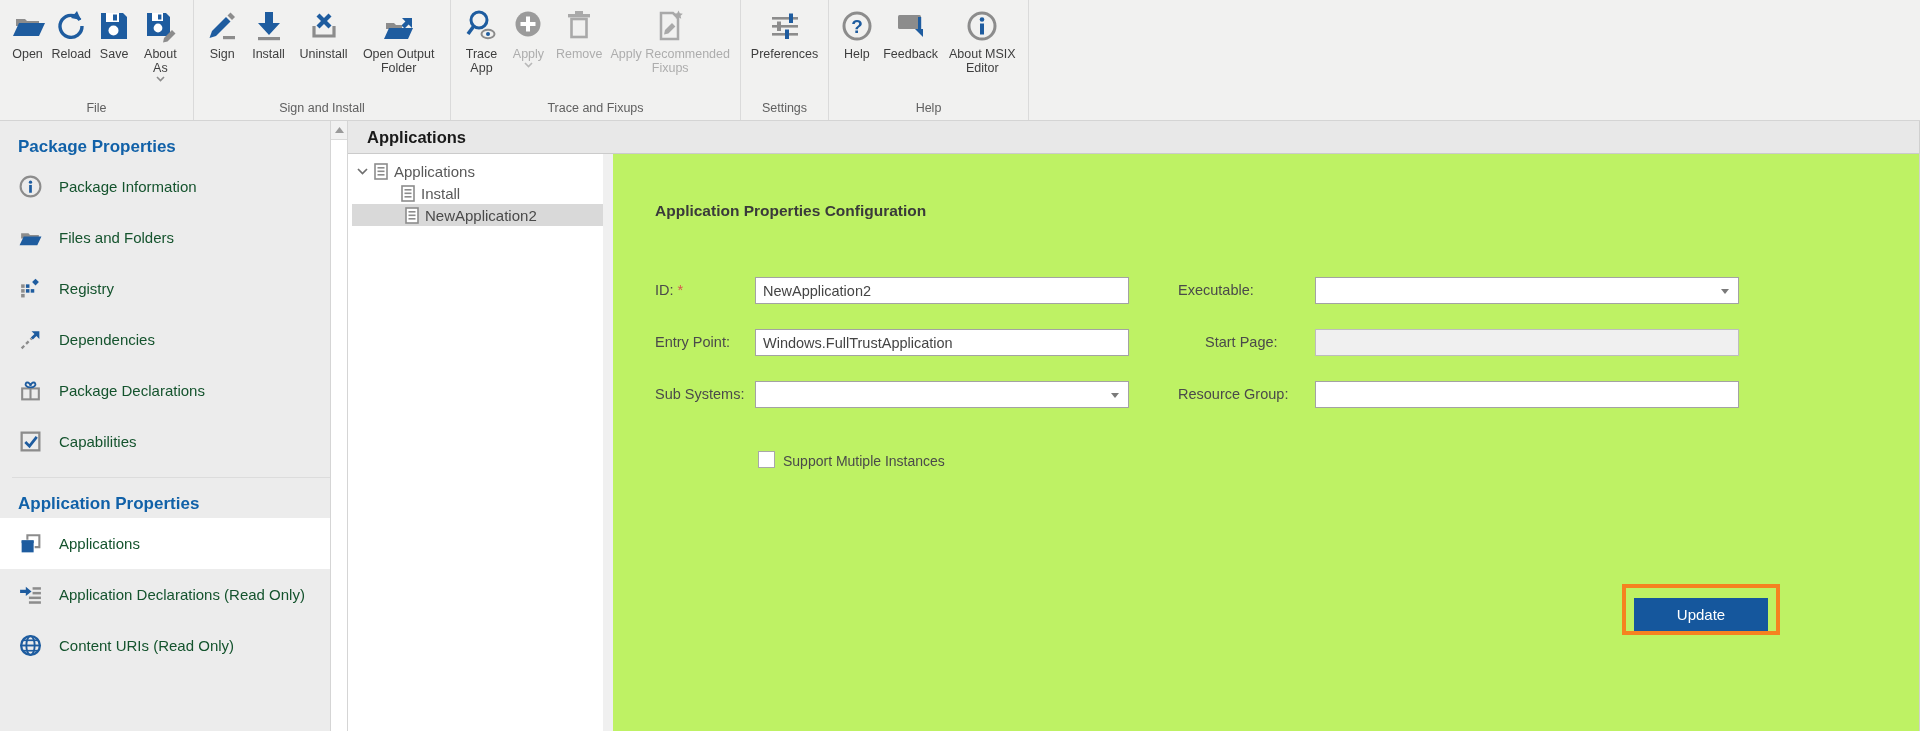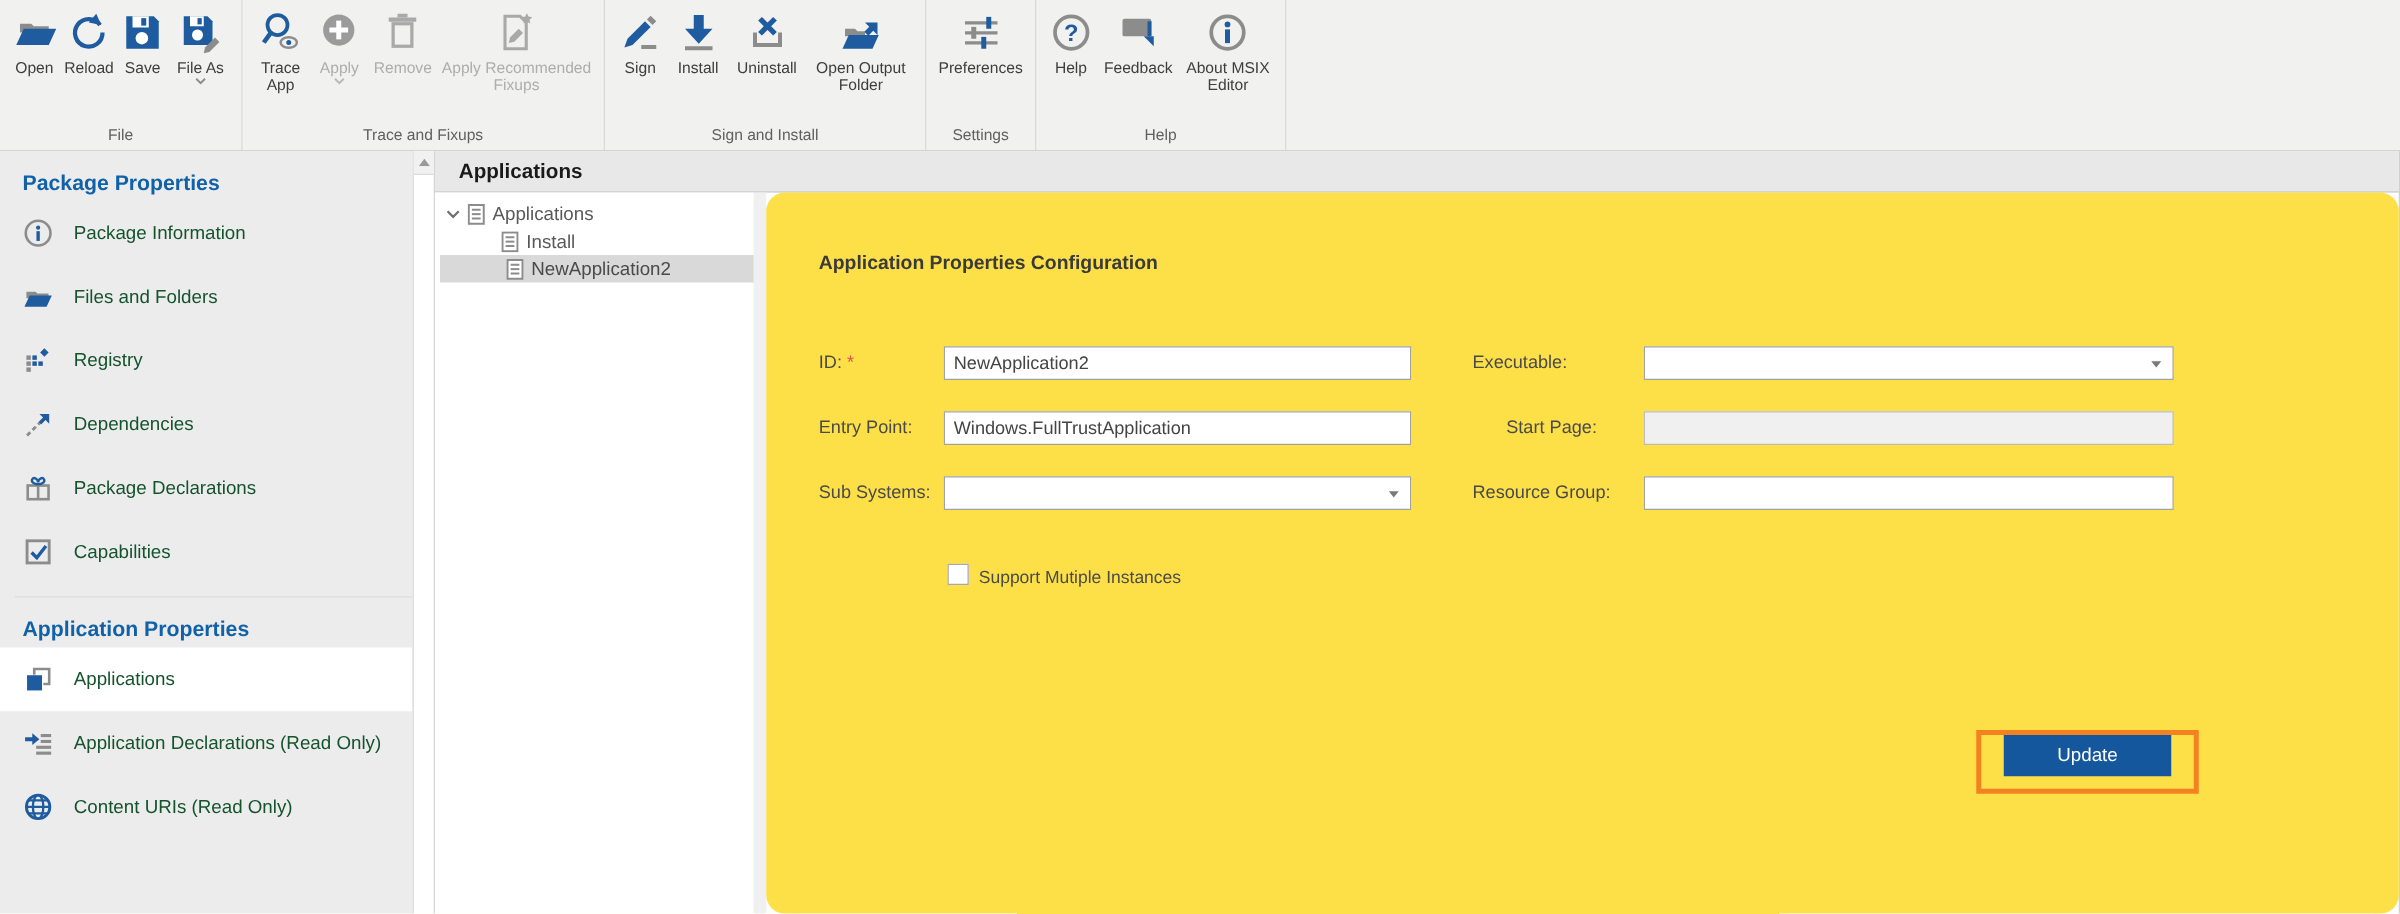--- a/index.html
+++ b/index.html
@@ -44,31 +44,31 @@
   .treepanel { width:255px; flex:none; background:#fff; padding-top:6px; }
   .trow { height:22px; display:flex; align-items:center; gap:6px; font-size:15px; color:#595959; cursor:pointer; }
   .trow.root { padding-left:9px; }
   .trow.child { padding-left:53px; }
   .trow.selected { background:#d9d9d9; margin-left:4px; color:#4a4a4a; }
   .trow svg { flex:none; }
 
   .splitter { width:10px; flex:none; background:#f0f0f0; cursor:col-resize; }
 
   
-  .formpanel { position:relative; flex:1; background:#fde047;border-radius:15px; }
+  .formpanel { position:relative; flex:1; background:#bef264; }
   .ftitle { position:absolute; left:42px; top:48px; font-size:15.5px; font-weight:bold; color:#3a3a3a; }
   .flabel { position:absolute; height:27px; line-height:27px; font-size:14.5px; color:#4a4a4a; white-space:nowrap;text-align:right; }
   .req { color:#d9534f; }
   .finput { position:absolute; height:27px; border:1px solid #a3a3a3; background:#fff; font-family:"Liberation Sans",sans-serif; font-size:14.5px; color:#444; padding:0 7px; outline:none; }
   .finput:disabled { background:#f0f0f0; border-color:#bdbdbd; }
   .combo { position:absolute; height:27px; border:1px solid #a3a3a3; background:#fff; }
   .combo .arrow { position:absolute; right:9px; top:11px; width:0; height:0; border-left:4px solid transparent; border-right:4px solid transparent; border-top:5px solid #7a7a7a; }
   .checkbox { position:absolute; width:17px; height:17px; border:1px solid #a8a8a8; background:#fff; cursor:pointer; }
   .cblabel { position:absolute; font-size:14px; color:#4a4a4a; }
-  .update-hl { position:absolute; left:968px; top:430px; width:178px; height:51px; border:4px solid #f58220; display:flex; align-items:flex-start; justify-content:center; }
+  .update-hl { position:absolute; left:1009px; top:430px; width:158px; height:51px; border:4px solid #f58220; display:flex; align-items:flex-end; justify-content:center; }
   .update-btn { width:134px; height:33px; background:#15579d; color:#fff; border:none; font-family:"Liberation Sans",sans-serif; font-size:15px; cursor:pointer; }
 </style>
 </head>
 <body>
 
 <div class="app">
 
   <div class="ribbon">
 
     <div class="rgroup" style="width:194px">
@@ -97,69 +97,27 @@
           <span class="lbl">Save</span>
         </div>
         <div class="rbtn" style="width:58px">
           <svg class="ric" viewBox="0 0 34 34">
               <path fill="#1e5c9f" d="M4 4h19l4 4v19H4z"></path>
               <rect x="9" y="4" width="11" height="8" fill="#fff"></rect>
               <rect x="15" y="5.5" width="3.4" height="5" fill="#1e5c9f"></rect>
               <circle cx="15" cy="19" r="4.4" fill="#fff"></circle>
               <path fill="#8c8c8c" d="M21 29l8-8 3.5 3.5-8 8-4.5 1z"></path>
             </svg>
-          <span class="lbl">File As</span>
+          <span class="lbl">About As</span>
           <svg class="chev" width="9" height="6" viewBox="0 0 9 6">
               <polyline points="1,1 4.5,4.5 8,1" fill="none" stroke="#8c8c8c" stroke-width="1.6"></polyline>
             </svg>
         </div>
       </div>
       <div class="rglabel">File</div>
-    </div>
-
-    <div class="rgroup" style="width:290px">
-      <div class="rrow">
-        <div class="rbtn" style="width:48px">
-          <svg class="ric" viewBox="0 0 34 34">
-              <circle cx="15" cy="11" r="8" fill="none" stroke="#1e5c9f" stroke-width="3"></circle>
-              <line x1="9.5" y1="17.5" x2="4" y2="25" stroke="#1e5c9f" stroke-width="3.6"></line>
-              <ellipse cx="24" cy="25" rx="6.5" ry="4.2" fill="none" stroke="#8c8c8c" stroke-width="2"></ellipse>
-              <circle cx="24" cy="25" r="2" fill="#1e5c9f"></circle>
-            </svg>
-          <span class="lbl">Trace App</span>
-        </div>
-        <div class="rbtn disabled" style="width:46px">
-          <svg class="ric" viewBox="0 0 34 34">
-              <circle cx="17" cy="15" r="12.5" fill="#9b9b9b"></circle>
-              <rect x="15" y="7.5" width="4" height="15" fill="#fff"></rect>
-              <rect x="9.5" y="13" width="15" height="4" fill="#fff"></rect>
-            </svg>
-          <span class="lbl">Apply</span>
-          <svg class="chev" width="9" height="6" viewBox="0 0 9 6">
-              <polyline points="1,1 4.5,4.5 8,1" fill="none" stroke="#b8b8b8" stroke-width="1.6"></polyline>
-            </svg>
-        </div>
-        <div class="rbtn disabled" style="width:56px">
-          <svg class="ric" viewBox="0 0 34 34">
-              <rect x="9.5" y="10" width="15" height="18" fill="none" stroke="#a9a9a9" stroke-width="2.6"></rect>
-              <rect x="6" y="5" width="22" height="3.4" fill="#a9a9a9"></rect>
-              <rect x="13" y="2" width="8" height="3" fill="#a9a9a9"></rect>
-            </svg>
-          <span class="lbl">Remove</span>
-        </div>
-        <div class="rbtn disabled" style="width:132px">
-          <svg class="ric" viewBox="0 0 34 34">
-              <path fill="none" stroke="#a9a9a9" stroke-width="2.5" d="M8 4h12l5 5v21H8z"></path>
-              <path fill="#a9a9a9" d="M12 21l7-7 3.4 3.4-7 7-4.4 1z"></path>
-              <path fill="#a9a9a9" d="M25.5 1.5l1.3 2.7 3 .5-2.2 2.1.6 3-2.7-1.5-2.7 1.5.6-3-2.2-2.1 3-.5z"></path>
-            </svg>
-          <span class="lbl">Apply Recommended Fixups</span>
-        </div>
-      </div>
-      <div class="rglabel">Trace and Fixups</div>
     </div>
 
     <div class="rgroup" style="width:257px">
       <div class="rrow">
         <div class="rbtn" style="width:42px">
           <svg class="ric" viewBox="0 0 34 34">
               <path fill="#1e5c9f" d="M7 22L21 8l4.5 4.5L11 27l-6.5 2z"></path>
               <path fill="#8c8c8c" d="M22.5 6.5l3-3 4.5 4.5-3 3z"></path>
               <rect x="18" y="27" width="12" height="3.2" fill="#8c8c8c"></rect>
             </svg>
@@ -185,20 +143,62 @@
         <div class="rbtn" style="width:90px">
           <svg class="ric" viewBox="0 0 34 34">
               <path fill="#1e5c9f" d="M20 9h10v10l-3.4-3.4-4 4-3.2-3.2 4-4z"></path>
               <path fill="#8c8c8c" d="M4 14h8l2 2h6v4H4z"></path>
               <path fill="#1e5c9f" d="M2 30l5-11h24l-5 11z"></path>
             </svg>
           <span class="lbl">Open Output Folder</span>
         </div>
       </div>
       <div class="rglabel">Sign and Install</div>
+    </div>
+
+    <div class="rgroup" style="width:290px">
+      <div class="rrow">
+        <div class="rbtn" style="width:48px">
+          <svg class="ric" viewBox="0 0 34 34">
+              <circle cx="15" cy="11" r="8" fill="none" stroke="#1e5c9f" stroke-width="3"></circle>
+              <line x1="9.5" y1="17.5" x2="4" y2="25" stroke="#1e5c9f" stroke-width="3.6"></line>
+              <ellipse cx="24" cy="25" rx="6.5" ry="4.2" fill="none" stroke="#8c8c8c" stroke-width="2"></ellipse>
+              <circle cx="24" cy="25" r="2" fill="#1e5c9f"></circle>
+            </svg>
+          <span class="lbl">Trace App</span>
+        </div>
+        <div class="rbtn disabled" style="width:46px">
+          <svg class="ric" viewBox="0 0 34 34">
+              <circle cx="17" cy="15" r="12.5" fill="#9b9b9b"></circle>
+              <rect x="15" y="7.5" width="4" height="15" fill="#fff"></rect>
+              <rect x="9.5" y="13" width="15" height="4" fill="#fff"></rect>
+            </svg>
+          <span class="lbl">Apply</span>
+          <svg class="chev" width="9" height="6" viewBox="0 0 9 6">
+              <polyline points="1,1 4.5,4.5 8,1" fill="none" stroke="#b8b8b8" stroke-width="1.6"></polyline>
+            </svg>
+        </div>
+        <div class="rbtn disabled" style="width:56px">
+          <svg class="ric" viewBox="0 0 34 34">
+              <rect x="9.5" y="10" width="15" height="18" fill="none" stroke="#a9a9a9" stroke-width="2.6"></rect>
+              <rect x="6" y="5" width="22" height="3.4" fill="#a9a9a9"></rect>
+              <rect x="13" y="2" width="8" height="3" fill="#a9a9a9"></rect>
+            </svg>
+          <span class="lbl">Remove</span>
+        </div>
+        <div class="rbtn disabled" style="width:132px">
+          <svg class="ric" viewBox="0 0 34 34">
+              <path fill="none" stroke="#a9a9a9" stroke-width="2.5" d="M8 4h12l5 5v21H8z"></path>
+              <path fill="#a9a9a9" d="M12 21l7-7 3.4 3.4-7 7-4.4 1z"></path>
+              <path fill="#a9a9a9" d="M25.5 1.5l1.3 2.7 3 .5-2.2 2.1.6 3-2.7-1.5-2.7 1.5.6-3-2.2-2.1 3-.5z"></path>
+            </svg>
+          <span class="lbl">Apply Recommended Fixups</span>
+        </div>
+      </div>
+      <div class="rglabel">Trace and Fixups</div>
     </div>
 
     <div class="rgroup" style="width:88px">
       <div class="rrow">
         <div class="rbtn" style="width:78px">
           <svg class="ric" viewBox="0 0 34 34">
               <rect x="4" y="8" width="26" height="2.6" fill="#8c8c8c"></rect>
               <rect x="4" y="16" width="26" height="2.6" fill="#8c8c8c"></rect>
               <rect x="4" y="24" width="26" height="2.6" fill="#8c8c8c"></rect>
               <rect x="21" y="4.5" width="4" height="9.5" fill="#1e5c9f"></rect>

